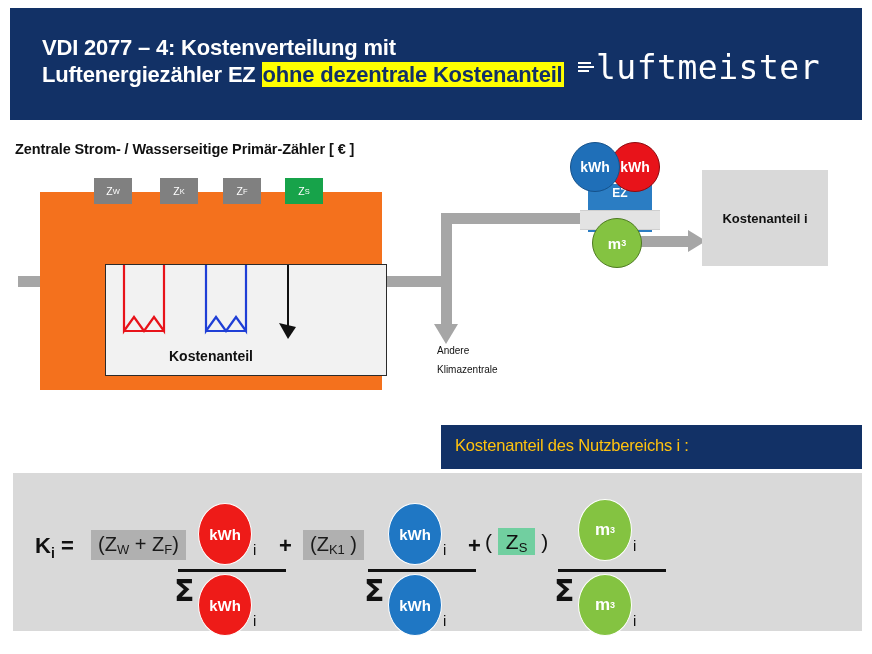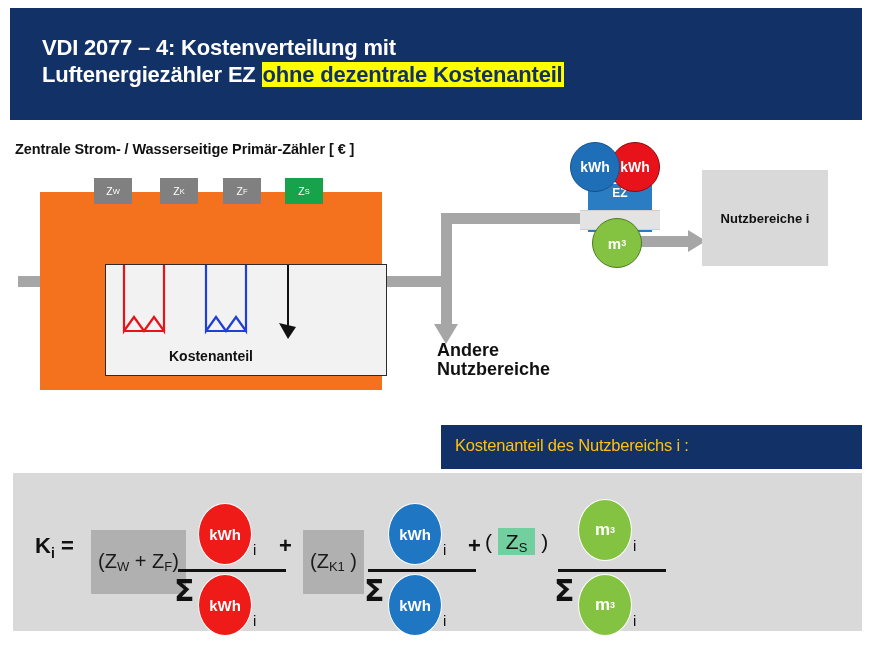--- a/index.html
+++ b/index.html
@@ -57,21 +57,21 @@
               border-right:12px solid transparent;border-top:20px solid #a6a6a6;}
   #arrow-right{left:688px;top:230px;border-top:11px solid transparent;
                border-bottom:11px solid transparent;border-left:18px solid #a6a6a6;}
   #fan{position:absolute;left:272px;top:258px;width:46px;height:46px;
        border:1.6px solid #2b2b2b;border-radius:50%;}
 
   #nutzbereich{position:absolute;left:702px;top:170px;width:126px;height:96px;
                background:#d9d9d9;display:flex;align-items:center;
                justify-content:center;font-size:13px;font-weight:bold;color:#111;}
 
-  #andere{position:absolute;left:437px;top:341px;font-size:18px;font-weight:bold;
+  #andere{position:absolute;left:437px;top:341px;font-size:10px;font-weight:normal;
           color:#111;line-height:19px;}
 
   
   #ez-group{position:absolute;left:560px;top:142px;width:120px;height:126px;}
   #ez-body{position:absolute;left:28px;top:42px;width:64px;height:48px;
            background:#2b7dc3;}
   #ez-body-label{position:absolute;left:28px;top:44px;width:64px;text-align:center;
                  color:#ffffff;font-size:12px;font-weight:bold;}
   #ez-band{position:absolute;left:20px;top:68px;width:80px;height:18px;
            background:#e3e3e3;border-top:1px solid #cfcfcf;border-bottom:1px solid #cfcfcf;}
@@ -94,21 +94,21 @@
 
   #formula-box{position:absolute;left:13px;top:473px;width:849px;height:158px;
                background:#d9d9d9;}
 
   #formula{position:absolute;left:0;top:0;width:849px;height:158px;}
 
   .f-abs{position:absolute;}
   #k-term{left:22px;top:60px;font-size:22px;font-weight:bold;color:#111;}
   #k-term sub{font-size:14px;}
 
-  .hlbox{display:inline-block;padding:20px 7px;font-size:20px;color:#1a1a1a;text-align:right;}
+  .hlbox{display:inline-block;padding:3px 7px;font-size:20px;color:#1a1a1a;text-align:right;}
   #box-zwzf{left:78px;top:57px;background:#b0b0b0;}
   #box-zk1{left:290px;top:57px;background:#b0b0b0;}
   .plus{font-size:22px;font-weight:bold;color:#111;}
   #plus1{left:266px;top:60px;}
   #plus2{left:455px;top:60px;}
   .subsm{font-size:13px;vertical-align:-3px;}
 
   #zs-term{left:472px;top:57px;font-size:21px;color:#111;}
   #zs-hl{background:#71cfa0;padding:2px 8px;}
 
@@ -146,20 +146,28 @@
   #b3d{left:565px;top:101px;width:52px;height:60px;font-size:17px;}
   #b3d-i{left:620px;top:139px;}
 </style>
 </head>
 <body>
 
 <div id="header">
   <div id="header-title">
     <span>VDI 2077 – 4: Kostenverteilung mit</span><br>
     <span>Luftenergiezähler EZ </span><span class="hl">ohne dezentrale Kostenanteil</span>
+  </div>
+  <div id="logo">
+    <span id="logo-mark">
+        <i></i>
+        <i></i>
+        <i></i>
+      </span>
+    <span id="logo-text">luftmeister</span>
   </div>
 </div>
 
 <div id="caption">Zentrale Strom- / Wasserseitige Primär-Zähler  [ € ]</div>
 
 <div class="duct" id="duct-in"></div>
 <div class="duct" id="duct-out"></div>
 <div class="duct" id="duct-up"></div>
 <div class="duct" id="duct-top"></div>
 <div class="duct" id="duct-down-stem"></div>
@@ -215,26 +223,26 @@
   <div id="ez-band"></div>
   <div class="bubble" id="bub-kwh-blue">kWh</div>
   <div class="bubble" id="bub-kwh-red">kWh</div>
   <div class="bubble" id="bub-m3">
     <span>m</span>
       <span class="sup">3</span>
   </div>
 </div>
 
 <div id="nutzbereich">
-  <span>Nutzbereiche i</span>
+  <span>Kostenanteil i</span>
 </div>
 
 <div id="andere">
   <span>Andere</span><br>
-  <span>Nutzbereiche</span>
+  <span>Klimazentrale</span>
 </div>
 
 <div id="cost-band">
   <div id="cost-band-text">Kostenanteil des Nutzbereichs i :</div>
 </div>
 
 <div id="formula-box">
   <div id="formula">
 
     <div class="f-abs" id="k-term">

